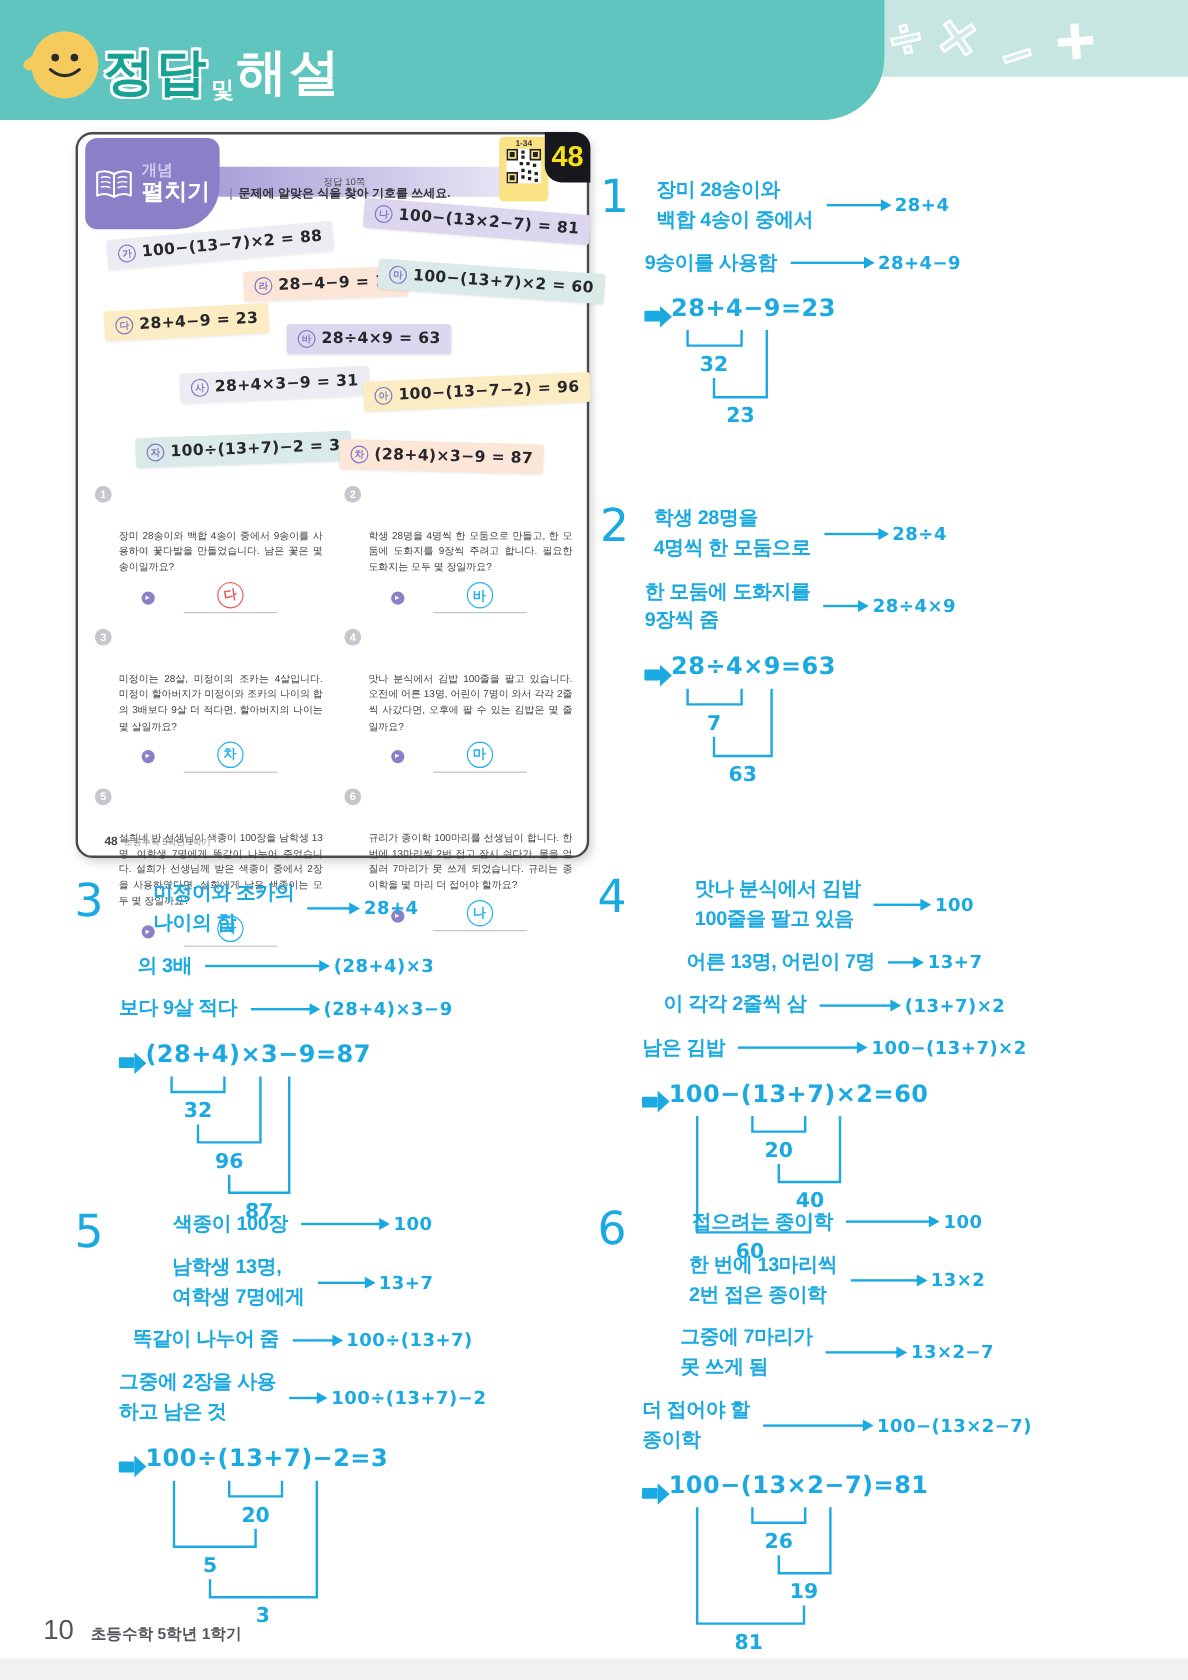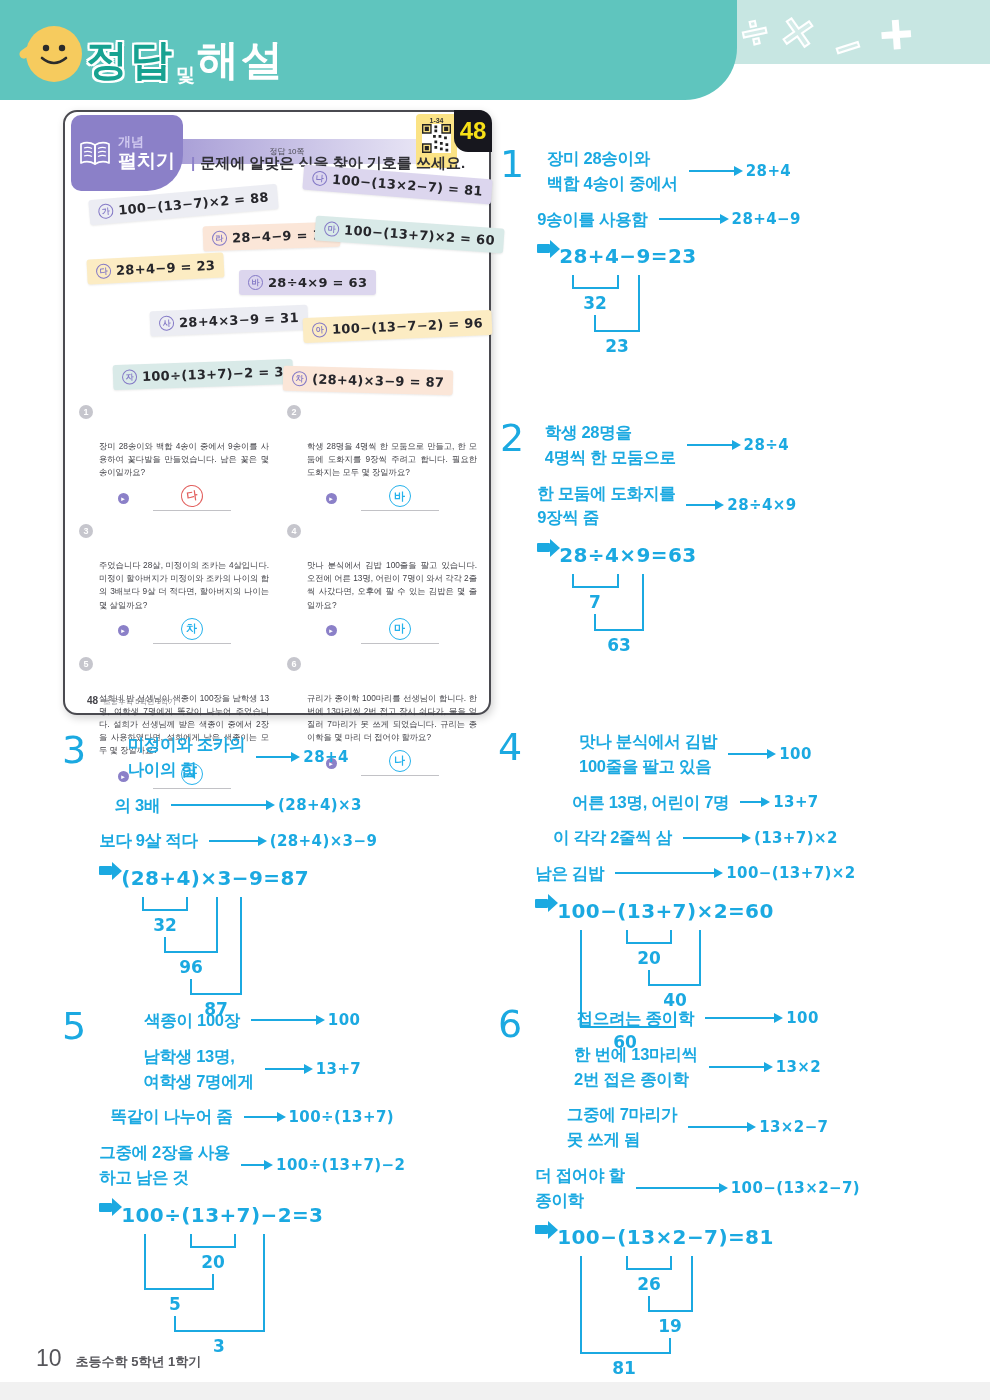--- a/index.html
+++ b/index.html
@@ -32,21 +32,21 @@
            border-radius:10px 10px 36px 10px;display:flex;align-items:center;justify-content:center;gap:7px;}
   .s-badge .txt{display:flex;flex-direction:column;line-height:1.15;}
   .s-badge .l1{font-size:13px;font-weight:800;color:#cfc8ef;}
   .s-badge .l2{font-size:19px;font-weight:800;color:#ffffff;}
   .s-qr{position:absolute;left:351px;top:2px;width:41px;height:54px;background:#fbe385;border-radius:4px;
         text-align:center;padding-top:3px;box-sizing:border-box;}
   .s-qr .ql{font-size:7px;font-weight:800;color:#333;}
   .s-num{position:absolute;left:389px;top:-2px;width:38px;height:42px;background:#17171e;
          border-radius:0 13px 0 14px;color:#f7e017;font-size:24px;font-weight:800;
          display:flex;align-items:center;justify-content:center;}
-  .s-inst{position:absolute;left:126px;top:42px;font-size:15px;font-weight:800;color:#303036;text-align:center;}
+  .s-inst{position:absolute;left:126px;top:42px;font-size:10px;font-weight:800;color:#303036;text-align:center;}
   .s-inst .bar{color:#8b80c8;margin-right:5px;font-weight:800;}
 
   .card{position:absolute;padding:5px 9px;border-radius:3px;display:flex;align-items:center;gap:5px;
         box-shadow:0 1px 2px rgba(0,0,0,0.08);white-space:nowrap;}
   .card .cl{width:13px;height:13px;border:1.2px solid #8378c6;color:#8378c6;border-radius:50%;
             font-size:8px;font-weight:700;display:flex;align-items:center;justify-content:center;flex:none;}
   .card .ce{font-size:13px;font-weight:700;color:#26262b;letter-spacing:0.3px;font-family:"DejaVu Sans",sans-serif;}
   .bg-gray{background:#ecedf3}.bg-purple{background:#dcd6ee}.bg-peach{background:#fbe6d8}
   .bg-teal{background:#d9eae8}.bg-yellow{background:#fcecc3}
 
@@ -70,21 +70,21 @@
 
   
   .sol{position:absolute;display:flex;gap:13px;color:#1ba9e1;}
   .sol-num{font-size:38px;font-weight:400;line-height:0.95;font-family:"DejaVu Sans",sans-serif;}
   .srow{display:flex;align-items:center;margin-bottom:11px;justify-content:center;}
   .stext{font-size:16.5px;font-weight:700;white-space:pre-line;line-height:1.5;letter-spacing:-0.3px;}
   .sarrow{height:2px;background:#1ba9e1;position:relative;margin:0 11px;flex:none;}
   .sarrow::after{content:"";position:absolute;right:-8px;top:-4px;border-style:solid;
                  border-width:5px 0 5px 9px;border-color:transparent transparent transparent #1ba9e1;}
   .sexpr{font-size:15px;font-weight:700;letter-spacing:0.4px;font-family:"DejaVu Sans",sans-serif;white-space:nowrap;}
-  .sresult{display:flex;align-items:flex-start;gap:9px;margin-top:13px;font-size:20px;font-weight:700;
+  .sresult{display:flex;align-items:flex-end;gap:9px;margin-top:13px;font-size:20px;font-weight:700;
            letter-spacing:0.4px;font-family:"DejaVu Sans",sans-serif;}
   .rarrow{width:13px;height:9px;background:#1ba9e1;position:relative;display:inline-block;border-radius:1px;flex:none;}
   .rarrow::after{content:"";position:absolute;left:13px;top:-4.5px;border-width:9px 0 9px 10px;border-style:solid;
                  border-color:transparent transparent transparent #1ba9e1;}
   .sbrackets{display:block;margin-left:32px;margin-top:3px;}
   .sbrackets polyline{fill:none;stroke:#1ba9e1;stroke-width:2;}
   .sbrackets text{font-size:17px;font-weight:700;fill:#1ba9e1;text-anchor:middle;
                   font-family:"DejaVu Sans",sans-serif;}
 
   #sol1{left:500px;top:146px;} #sol2{left:500px;top:420px;}
@@ -209,21 +209,21 @@
       <div class="qans">
           <span class="play">▸</span>
         <span class="ansbox">
             <span class="acirc a-cyan">바</span>
           </span>
         </div>
     </div>
     <div class="q">
       <div class="qhead">
           <span class="qn">3</span>
-        <span class="qtext">주었습니다 28살, 미정이의 조카는 4살입니다. 미정이 할아버지가 미정이와 조카의 나이의 합의 3배보다 9살 더 적다면, 할아버지의 나이는 몇 살일까요?</span>
+        <span class="qtext">미정이는 28살, 미정이의 조카는 4살입니다. 미정이 할아버지가 미정이와 조카의 나이의 합의 3배보다 9살 더 적다면, 할아버지의 나이는 몇 살일까요?</span>
         </div>
       <div class="qans">
           <span class="play">▸</span>
         <span class="ansbox">
             <span class="acirc a-cyan">차</span>
           </span>
         </div>
     </div>
     <div class="q">
       <div class="qhead">

